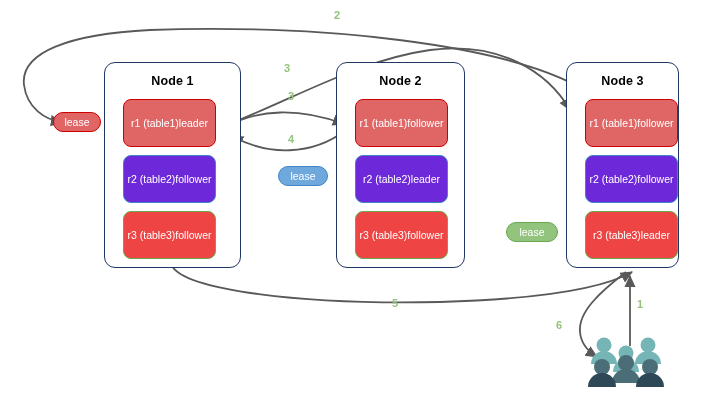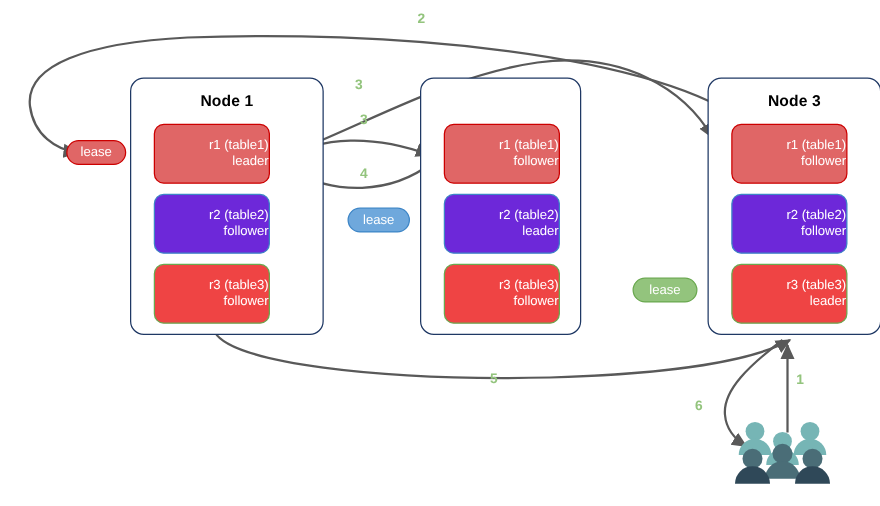--- a/index.html
+++ b/index.html
@@ -40,22 +40,22 @@
     font-size: 12.5px;
     font-weight: bold;
     color: #000000;
     letter-spacing: .1px;
   }
   .replica {
     position: absolute;
     box-sizing: border-box;
     border-radius: 8px;
     display: flex;
-    flex-direction: column;
-    align-items: flex-end;
+    flex-direction: row;
+    align-items: center;
     justify-content: center;
     font-size: 10.5px;
     line-height: 13px;
     color: #ffffff;
     text-align: center;
   }
   .replica.red {
     background: #e06666;
     border: 1.4px solid #cc0000;
   }
@@ -130,54 +130,55 @@
   <div class="lease red" style="left:53px; top:112px; width:48px; height:20px;">
     <span>lease</span>
   </div>
   <div class="lease blue" style="left:278px; top:166px; width:50px; height:20px;">
     <span>lease</span>
   </div>
   <div class="lease green" style="left:506px; top:222px; width:52px; height:20px;">
     <span>lease</span>
   </div>
 
-  <div class="node-box" style="left:104px; top:62px; width:155px; height:206px;">
+  <div class="node-box" style="left:104px; top:62px; width:137px; height:206px;">
     <div class="node-title" style="top:11px;">Node 1</div>
 
     <div class="replica red" style="left:18px; top:36px; width:93px; height:48px;">
       <span>r1 (table1)</span>
       <span>leader</span>
     </div>
     <div class="replica blue" style="left:18px; top:92px; width:93px; height:48px;">
       <span>r2 (table2)</span>
       <span>follower</span>
     </div>
     <div class="replica green" style="left:18px; top:148px; width:93px; height:48px;">
       <span>r3 (table3)</span>
       <span>follower</span>
     </div>
   </div>
 
   <div class="node-box" style="left:336px; top:62px; width:129px; height:206px;">
+    <div class="node-title" style="top:11px;">Node 2</div>
 
     <div class="replica red" style="left:18px; top:36px; width:93px; height:48px;">
       <span>r1 (table1)</span>
       <span>follower</span>
     </div>
     <div class="replica blue" style="left:18px; top:92px; width:93px; height:48px;">
       <span>r2 (table2)</span>
       <span>leader</span>
     </div>
     <div class="replica green" style="left:18px; top:148px; width:93px; height:48px;">
       <span>r3 (table3)</span>
       <span>follower</span>
     </div>
   </div>
 
-  <div class="node-box" style="left:566px; top:62px; width:139px; height:206px;">
+  <div class="node-box" style="left:566px; top:62px; width:113px; height:206px;">
     <div class="node-title" style="top:11px;">Node 3</div>
 
     <div class="replica red" style="left:18px; top:36px; width:93px; height:48px;">
       <span>r1 (table1)</span>
       <span>follower</span>
     </div>
     <div class="replica blue" style="left:18px; top:92px; width:93px; height:48px;">
       <span>r2 (table2)</span>
       <span>follower</span>
     </div>

